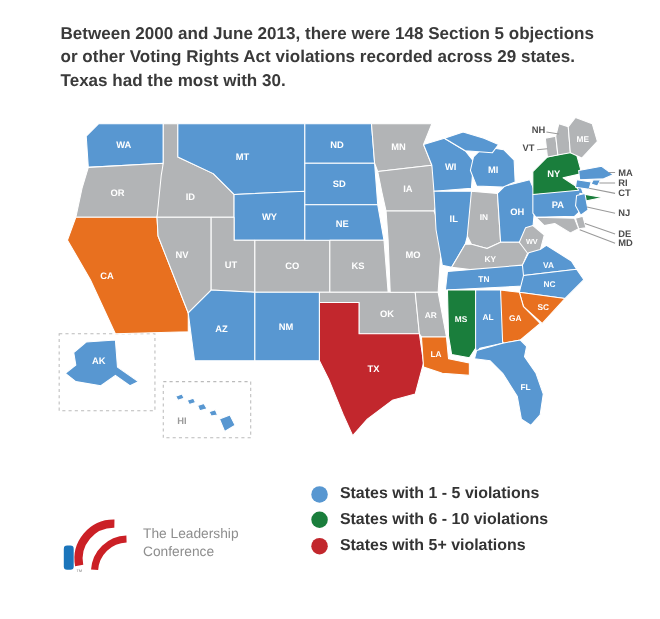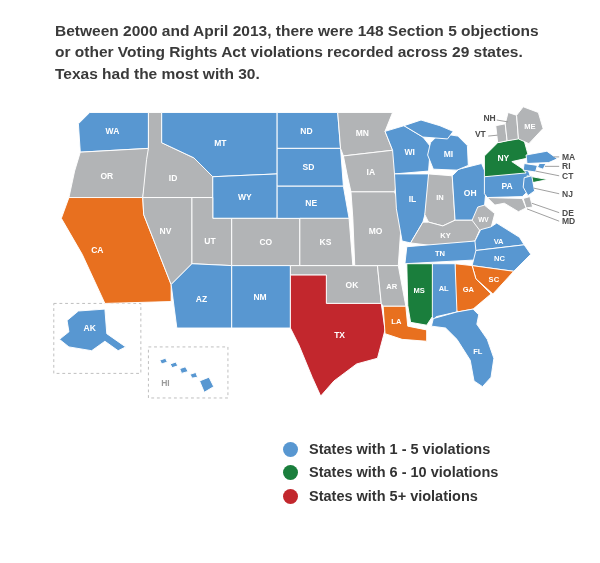--- a/index.html
+++ b/index.html
@@ -18,21 +18,21 @@
   .legend-label{margin-left:11px;font-size:14.5px;font-weight:bold;color:#333333;white-space:nowrap;}
   .logo{position:absolute;left:52px;top:462px;display:flex;align-items:center;}
   .logo-text{margin-left:10px;font-size:12.5px;color:#8e8e8e;line-height:1.3;}
   svg text.state-lbl{font-family:"Liberation Sans",sans-serif;font-weight:bold;}
 </style>
 </head>
 <body>
 
 <div id="canvas">
 
-  <div class="title">Between 2000 and April 2013, there were 148 Section 5 objections or other Voting Rights Act violations recorded across 29 states. Texas had the most with 30.</div>
+  <div class="title">Between 2000 and June 2013, there were 148 Section 5 objections or other Voting Rights Act violations recorded across 29 states. Texas had the most with 30.</div>
 
   <svg id="map-svg" width="530" height="312" viewBox="0 0 560 330" preserveAspectRatio="none">
     <rect x="4" y="212" width="92" height="74" fill="none" stroke="#BBBBBB" stroke-width="1" stroke-dasharray="3,3"></rect>
     <rect x="104" y="258" width="84" height="54" fill="none" stroke="#BBBBBB" stroke-width="1" stroke-dasharray="3,3"></rect>
     <g id="states-layer">
         <polygon points="30,22 42,10 104,10 104,48 32,52" fill="#5897D1" stroke="#FFFFFF" stroke-width="1" stroke-linejoin="round"></polygon>
         <polygon points="32,52 104,48 104,62 98,100 20,100 26,72" fill="#B2B4B6" stroke="#FFFFFF" stroke-width="1" stroke-linejoin="round"></polygon>
         <polygon points="20,100 98,100 99,118 128,192 128,210 58,212 34,160 12,122" fill="#E8701F" stroke="#FFFFFF" stroke-width="1" stroke-linejoin="round"></polygon>
         <polygon points="104,10 118,10 118,42 152,58 172,78 172,100 98,100 102,60 104,48" fill="#B2B4B6" stroke="#FFFFFF" stroke-width="1" stroke-linejoin="round"></polygon>
         <polygon points="118,10 240,10 240,75 172,78 152,58 118,42" fill="#5897D1" stroke="#FFFFFF" stroke-width="1" stroke-linejoin="round"></polygon>
@@ -158,14 +158,26 @@
     <div class="legend-row">
       <span class="legend-dot" style="background: rgb(26, 126, 60);"></span>
       <span class="legend-label">States with 6 - 10 violations</span>
     </div>
     <div class="legend-row">
       <span class="legend-dot" style="background: rgb(194, 39, 45);"></span>
       <span class="legend-label">States with 5+ violations</span>
     </div>
   </div>
 
+  <div class="logo">
+    <svg width="68" height="62" viewBox="0 0 68 62">
+      <path d="M 20,52 A 32,32 0 0 1 52,14" fill="none" stroke="#CB2026" stroke-width="7.5"></path>
+      <path d="M 34,56 A 30,30 0 0 1 63,28" fill="none" stroke="#CB2026" stroke-width="6.5"></path>
+      <rect x="6" y="34" width="9" height="22" rx="3" fill="#1B75BB"></rect>
+      <text x="17" y="60" font-size="6" fill="#9a9a9a" id="tm-text">™</text>
+    </svg>
+    <div class="logo-text">
+      <div>The Leadership</div>
+      <div>Conference</div>
+    </div>
+  </div>
 
 </div>
 
 </body></html>

